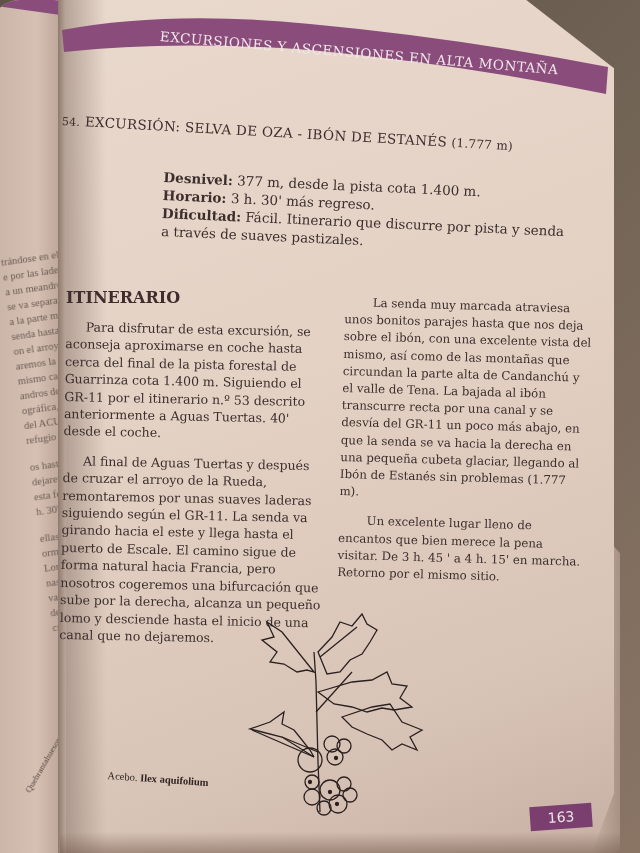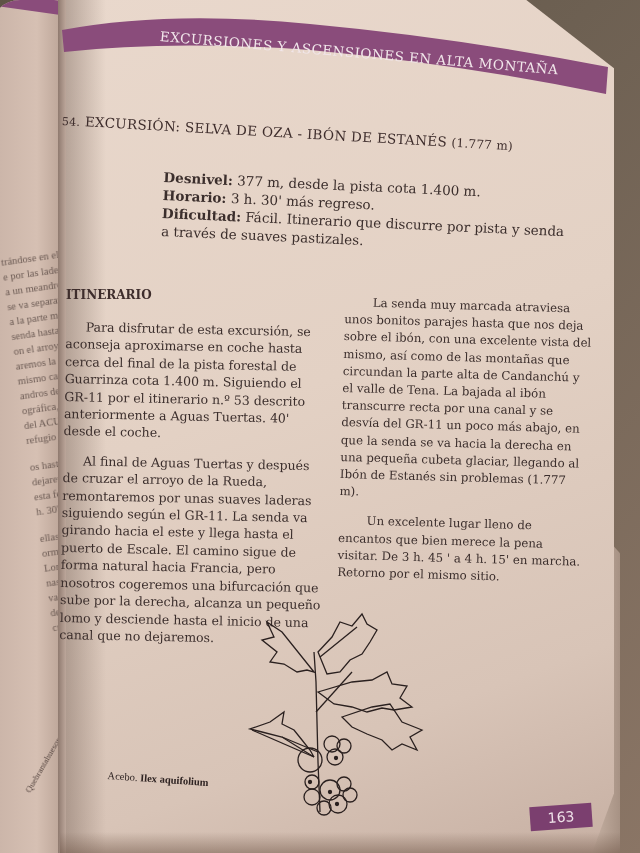--- a/index.html
+++ b/index.html
@@ -68,21 +68,21 @@
     .title .alt { font-size: 12px; }
     .specs {
       position: absolute; left: 164px; top: 168px; color: #3b2e2c;
       font-size: 13.5px; line-height: 18px;
       transform: rotate(2.6deg); transform-origin: left top;
       font-family: "DejaVu Serif", serif;
     }
     .specs b { font-weight: bold; }
     .specs div { white-space: nowrap; }
     .section-heading {
-      position: absolute; left: 66px; top: 288px; font-size: 12px; font-weight: bold;
+      position: absolute; left: 66px; top: 288px; font-size: 16px; font-weight: bold;
       color: #3e2d2c; font-family: "DejaVu Serif", serif;
     }
     .col {
       position: absolute; color: #3b2e2c; font-size: 12.5px; line-height: 17.4px;
       font-family: "DejaVu Serif", serif;
     }
     .col p { margin: 0 0 12px 0; text-indent: 20px; }
     .col.left { left: 66px; top: 318px; width: 262px; transform: rotate(1.2deg); transform-origin: left top; }
     .col.right { left: 345px; top: 294px; width: 248px; font-size: 11.8px; line-height: 17.2px; transform: rotate(1.6deg); transform-origin: left top; }
     .col.right p { text-indent: 28px; }

